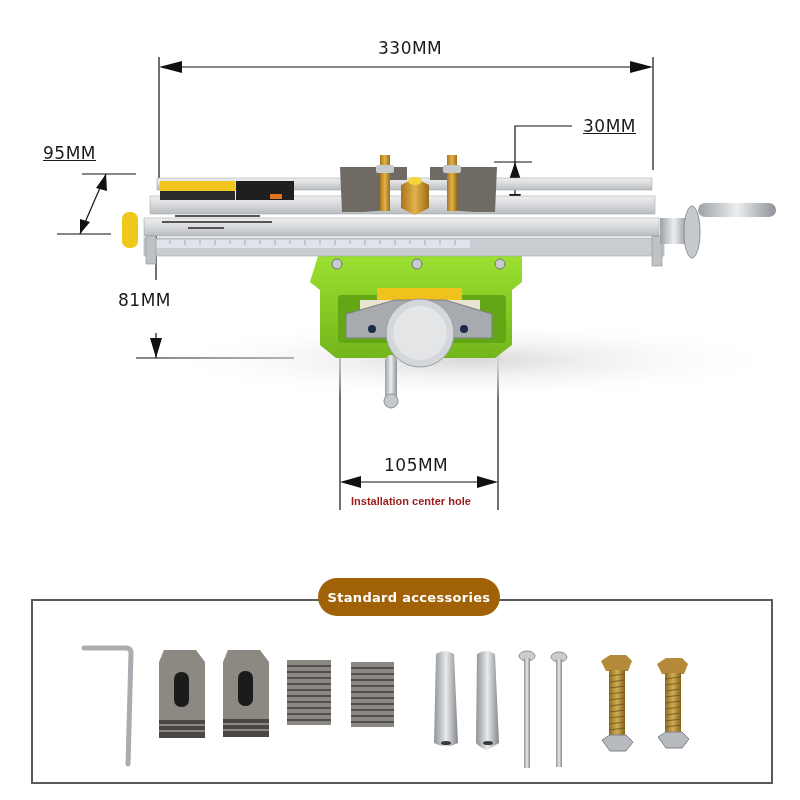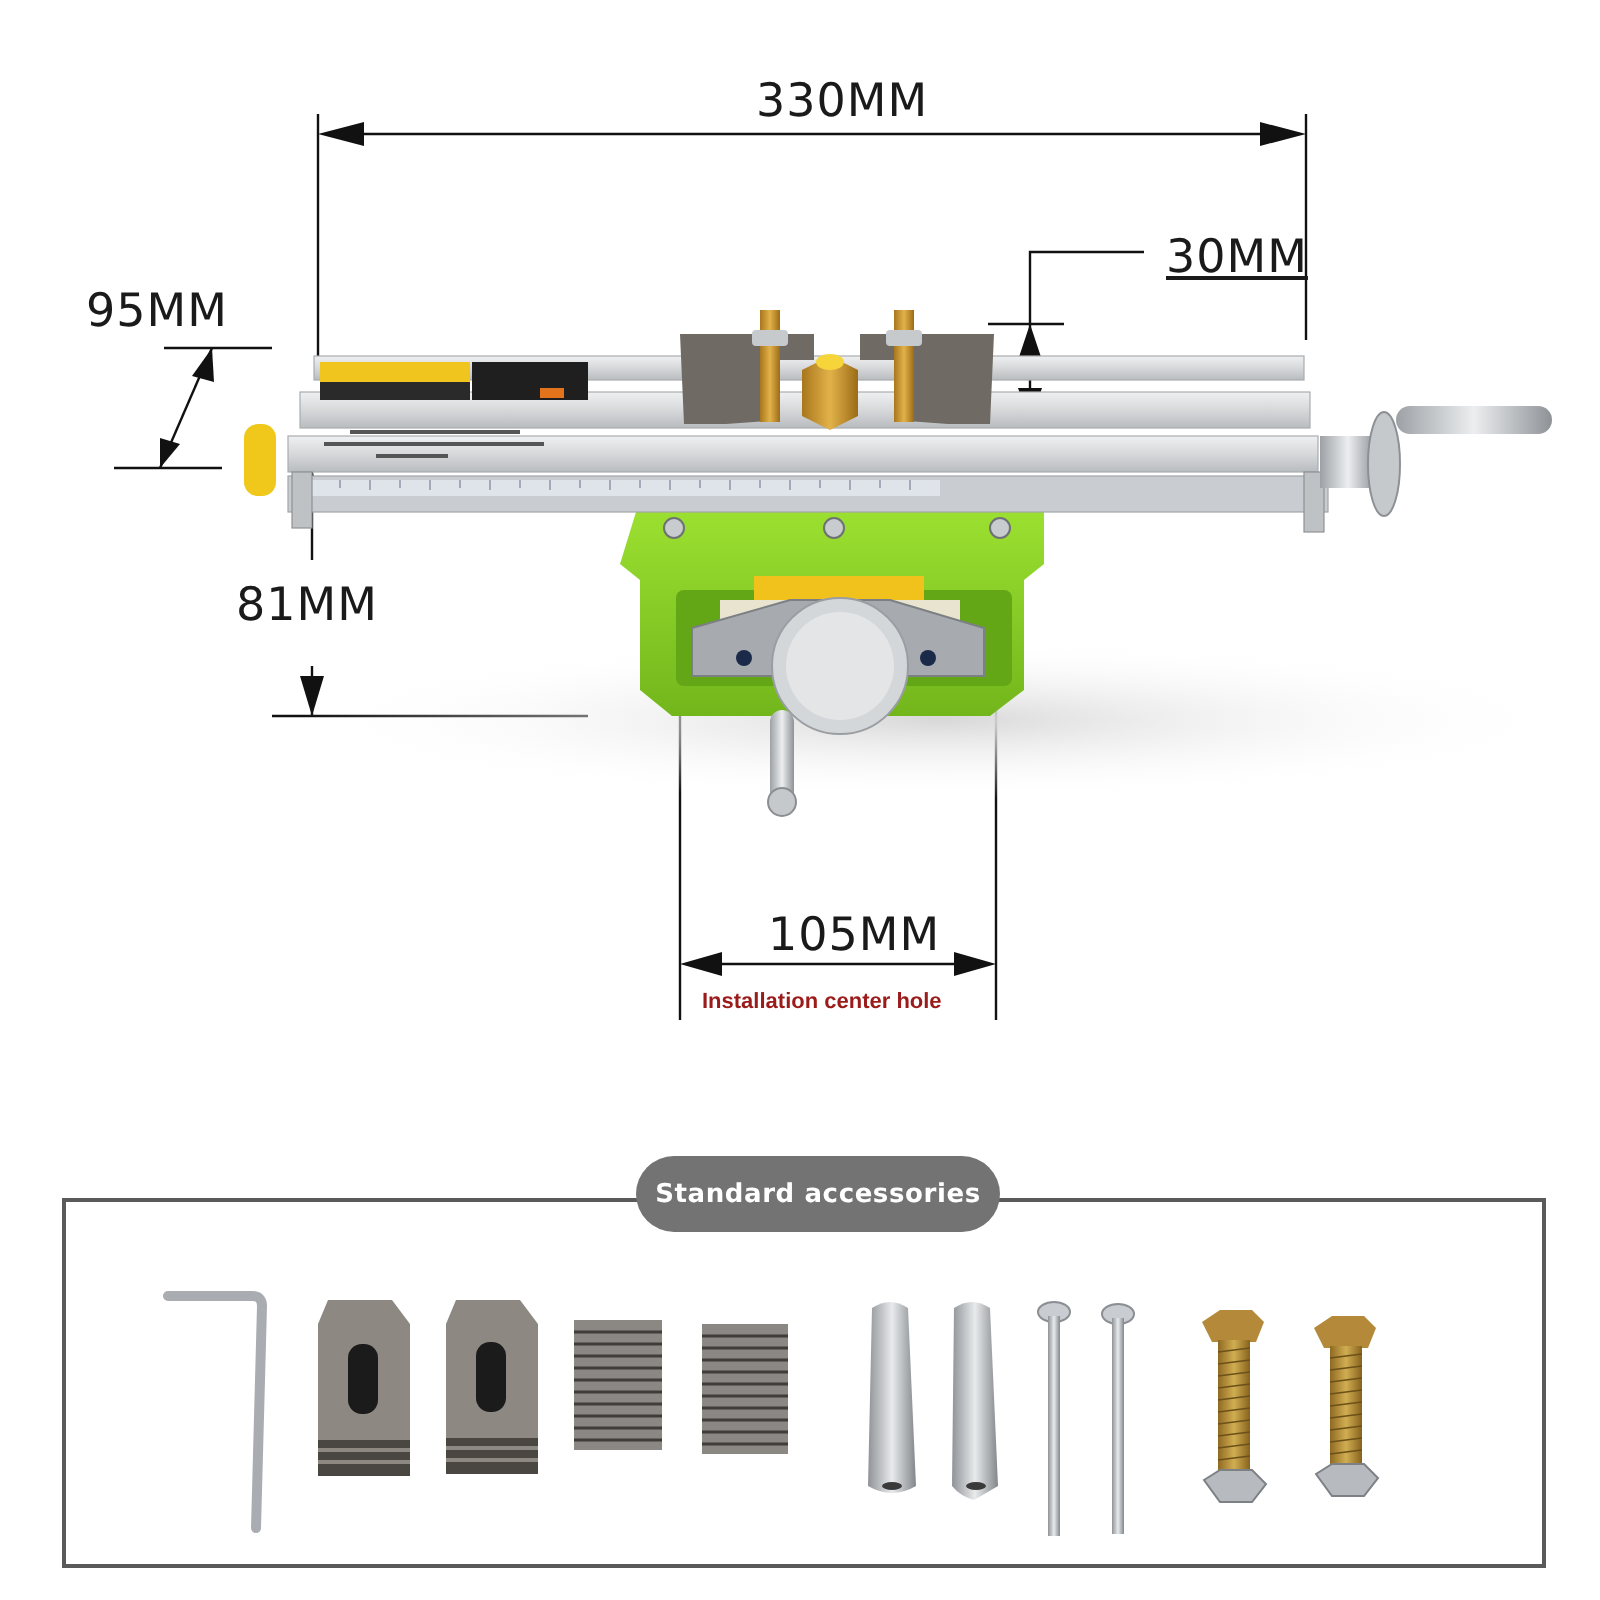--- a/index.html
+++ b/index.html
@@ -1,21 +1,21 @@
 <!DOCTYPE html>
 <html><head>
 <meta charset="utf-8">
 <style>
   * { box-sizing: border-box; margin: 0; padding: 0; }
   html, body { width: 800px; height: 800px; background: #ffffff; overflow: hidden; }
   body { position: relative; font-family: "DejaVu Sans", sans-serif; }
-  .dim-label { position: absolute; font-family: "DejaVu Sans", sans-serif; font-size: 23px; color: #1a1a1a; letter-spacing: 0.5px; white-space: nowrap; }
+  .dim-label { position: absolute; font-family: "DejaVu Sans", sans-serif; font-size: 17px; color: #1a1a1a; letter-spacing: 0.5px; white-space: nowrap; }
   .caption-red { position: absolute; font-family: "Liberation Sans", sans-serif; font-weight: bold; font-size: 11px; color: #9b1b1b; white-space: nowrap; }
   .acc-box { position: absolute; left: 31px; top: 599px; width: 742px; height: 185px; border: 2px solid #5a5a5a; }
-  .acc-pill { position: absolute; left: 318px; top: 578px; width: 182px; height: 38px; border-radius: 19px; background: #737373; color: #fff; font-family: "DejaVu Sans", sans-serif; font-weight: bold; font-size: 13px; display: flex; align-items: center; justify-content: center; letter-spacing: 0.3px; }
+  .acc-pill { position: absolute; left: 318px; top: 578px; width: 182px; height: 38px; border-radius: 19px; background: #a16207; color: #fff; font-family: "DejaVu Sans", sans-serif; font-weight: bold; font-size: 13px; display: flex; align-items: center; justify-content: center; letter-spacing: 0.3px; }
   svg { position: absolute; overflow: visible; }
 </style>
 </head>
 <body>
 
 <div class="dim-label" style="left:378px; top:38px;">330MM</div>
 <svg style="left:0;top:0;" width="800" height="800">
   <line x1="159" y1="57" x2="159" y2="180" stroke="#111" stroke-width="1.2"></line>
   <line x1="653" y1="57" x2="653" y2="170" stroke="#111" stroke-width="1.2"></line>
   <line x1="170" y1="67" x2="642" y2="67" stroke="#111" stroke-width="1.2"></line>
@@ -26,21 +26,21 @@
 <div class="dim-label" style="left:583px; top:116px;text-decoration:underline;">30MM</div>
 <svg style="left:0;top:0;" width="800" height="800">
   <polyline points="572,126 515,126 515,162" fill="none" stroke="#111" stroke-width="1.2"></polyline>
   <line x1="494" y1="162" x2="532" y2="162" stroke="#111" stroke-width="1.2"></line>
   <line x1="494" y1="212" x2="527" y2="212" stroke="#111" stroke-width="1.2"></line>
   <line x1="515" y1="162" x2="515" y2="212" stroke="#111" stroke-width="1.2"></line>
   <polygon points="515,162 509,180 521,180" fill="#111"></polygon>
   <polygon points="515,212 509,194 521,194" fill="#111"></polygon>
 </svg>
 
-<div class="dim-label" style="left:43px; top:143px;">95MM</div>
+<div class="dim-label" style="left:43px; top:143px;text-decoration:underline;">95MM</div>
 <svg style="left:0;top:0;" width="800" height="800">
   <line x1="82" y1="174" x2="136" y2="174" stroke="#111" stroke-width="1.2"></line>
   <line x1="57" y1="234" x2="111" y2="234" stroke="#111" stroke-width="1.2"></line>
   <line x1="106" y1="174" x2="80" y2="234" stroke="#111" stroke-width="1.2"></line>
   <polygon points="106,174 96,188 107,191" fill="#111"></polygon>
   <polygon points="80,234 80,219 90,222" fill="#111"></polygon>
 </svg>
 
 <div class="dim-label" style="left:118px; top:290px;text-align:center;">81MM</div>
 <svg style="left:0;top:0;" width="800" height="800">

